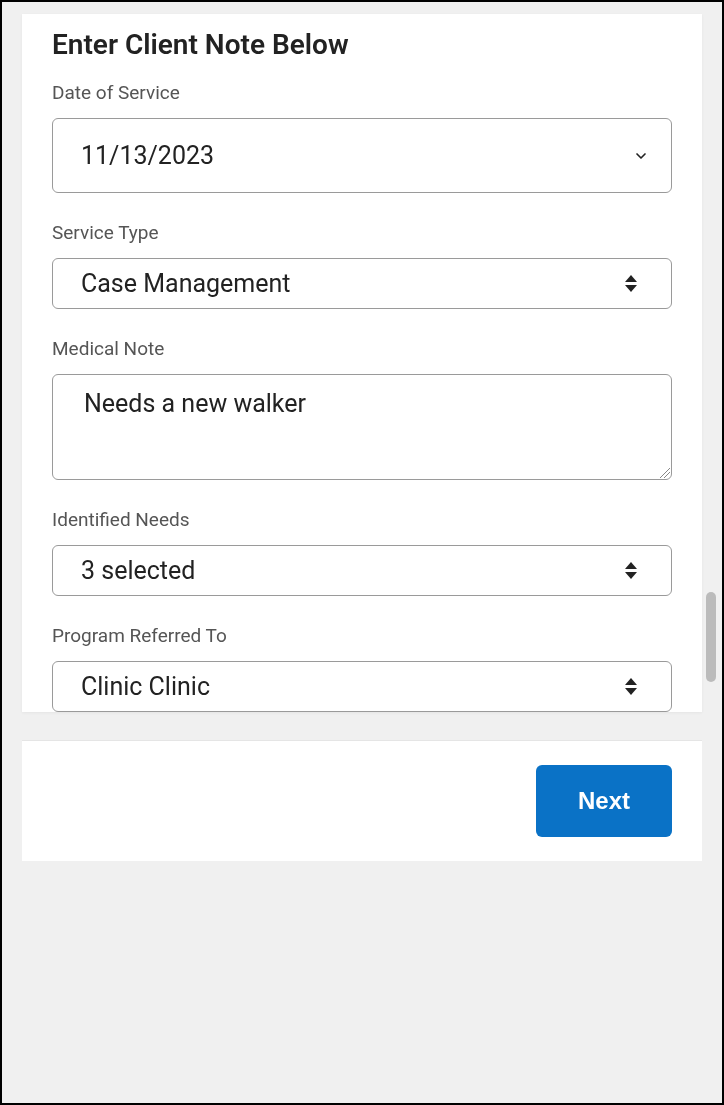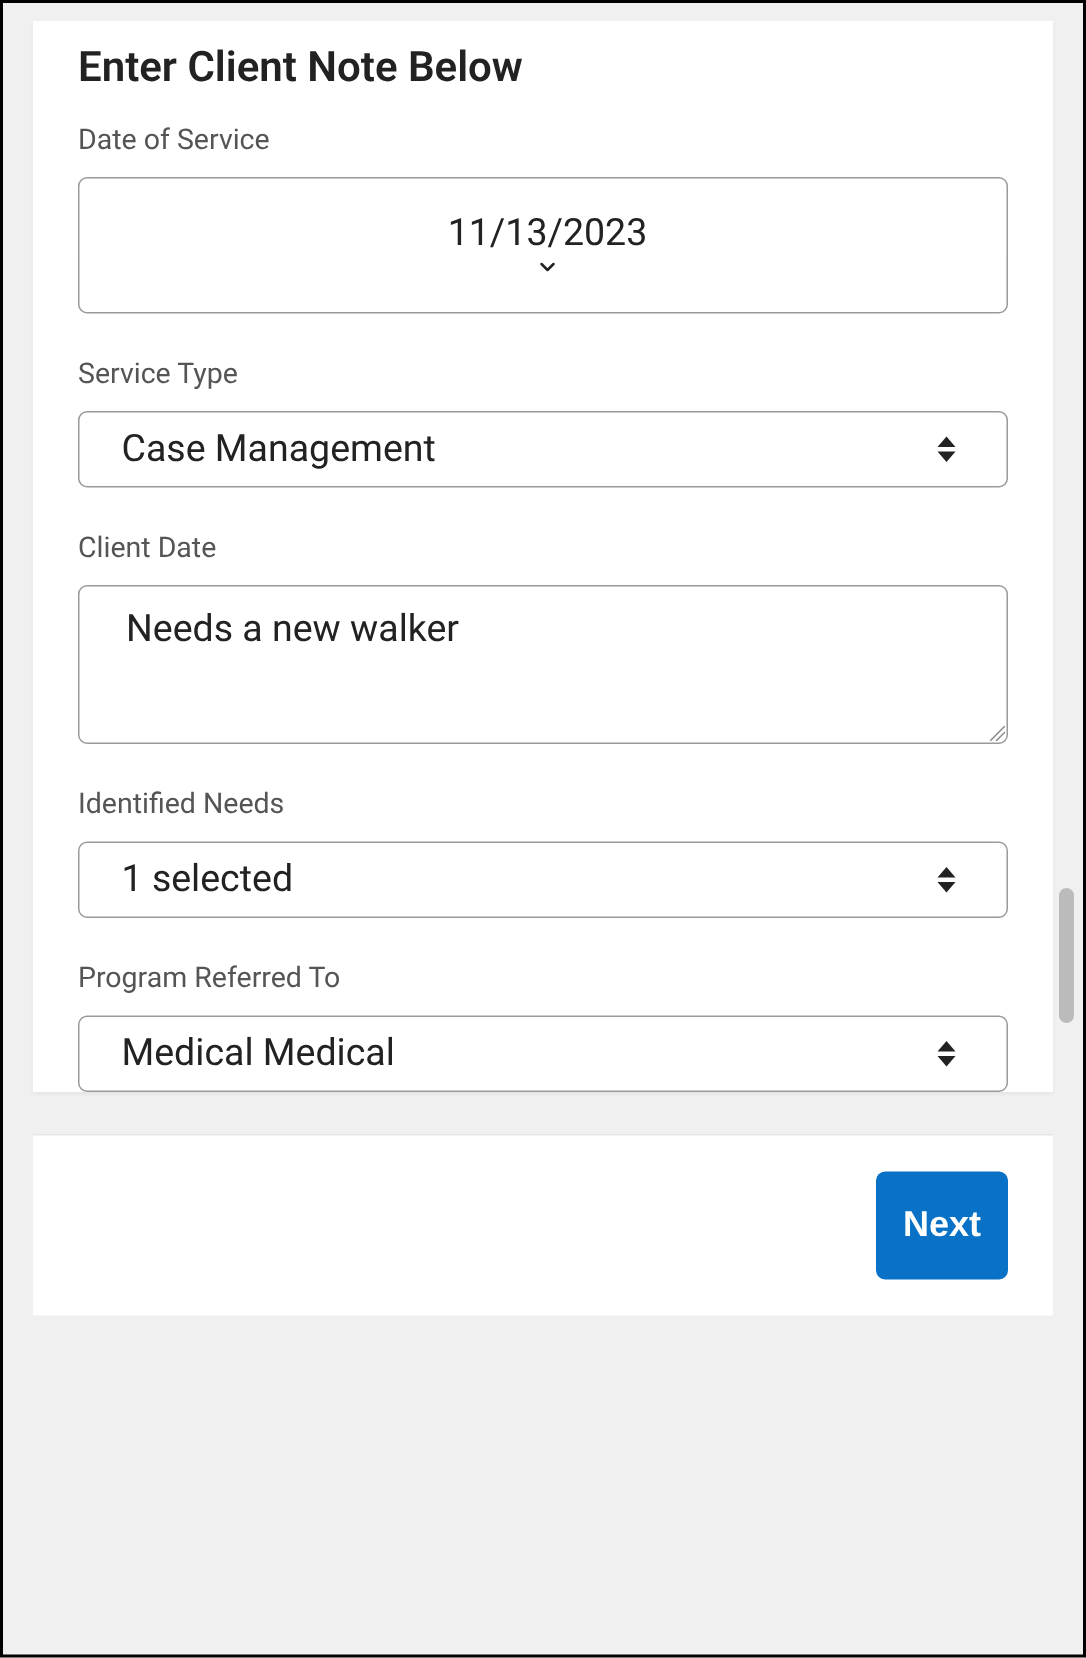--- a/index.html
+++ b/index.html
@@ -44,21 +44,20 @@
       color: #222;
       padding: 18px 16px;
       display: flex;
       align-items: center;
       justify-content: space-between;
       background: #fff;
       position: relative;
     }
     .date-control {
       padding: 22px 22px 22px 28px;
-      flex-direction: column;
     }
     .select-control {
       padding: 10px 28px;
     }
     .textarea-control {
       width: 100%;
       border: 1px solid #9a9a9a;
       border-radius: 6px;
       font-size: 25px;
       color: #222;
@@ -121,21 +120,21 @@
       background: #fff;
       margin: 0 20px;
     }
     .next-btn {
       background: #0a72c6;
       color: #fff;
       font-size: 24px;
       font-weight: 600;
       border: none;
       border-radius: 6px;
-      padding: 22px 18px;
+      padding: 22px 42px;
       cursor: pointer;
     }
     .scrollbar-thumb {
       position: absolute;
       right: 6px;
       top: 590px;
       width: 10px;
       height: 90px;
       background: rgba(0,0,0,0.22);
       border-radius: 5px;
@@ -165,47 +164,47 @@
     <div class="control select-control">
       <span>Case Management</span>
       <div class="stepper">
         <div class="stepper-arrow stepper-up"></div>
         <div class="stepper-arrow stepper-down"></div>
       </div>
     </div>
   </div>
 
   <div class="field-group">
-    <div class="label">Client Date</div>
+    <div class="label">Medical Note</div>
     <div class="textarea-wrap">
       <div class="textarea-control">
         <span>Needs a new walker</span>
       </div>
       <svg class="textarea-resize-handle" viewBox="0 0 10 10">
         <line x1="0" y1="10" x2="10" y2="0" stroke="#888" stroke-width="1"></line>
         <line x1="4" y1="10" x2="10" y2="4" stroke="#888" stroke-width="1"></line>
       </svg>
     </div>
   </div>
 
   <div class="field-group">
     <div class="label">Identified Needs</div>
     <div class="control select-control">
-      <span>1 selected</span>
+      <span>3 selected</span>
       <div class="stepper">
         <div class="stepper-arrow stepper-up"></div>
         <div class="stepper-arrow stepper-down"></div>
       </div>
     </div>
   </div>
 
   <div class="field-group">
     <div class="label">Program Referred To</div>
     <div class="control select-control">
-      <span>Medical Medical</span>
+      <span>Clinic Clinic</span>
       <div class="stepper">
         <div class="stepper-arrow stepper-up"></div>
         <div class="stepper-arrow stepper-down"></div>
       </div>
     </div>
   </div>
 
 </div>
 
 <div class="footer">

